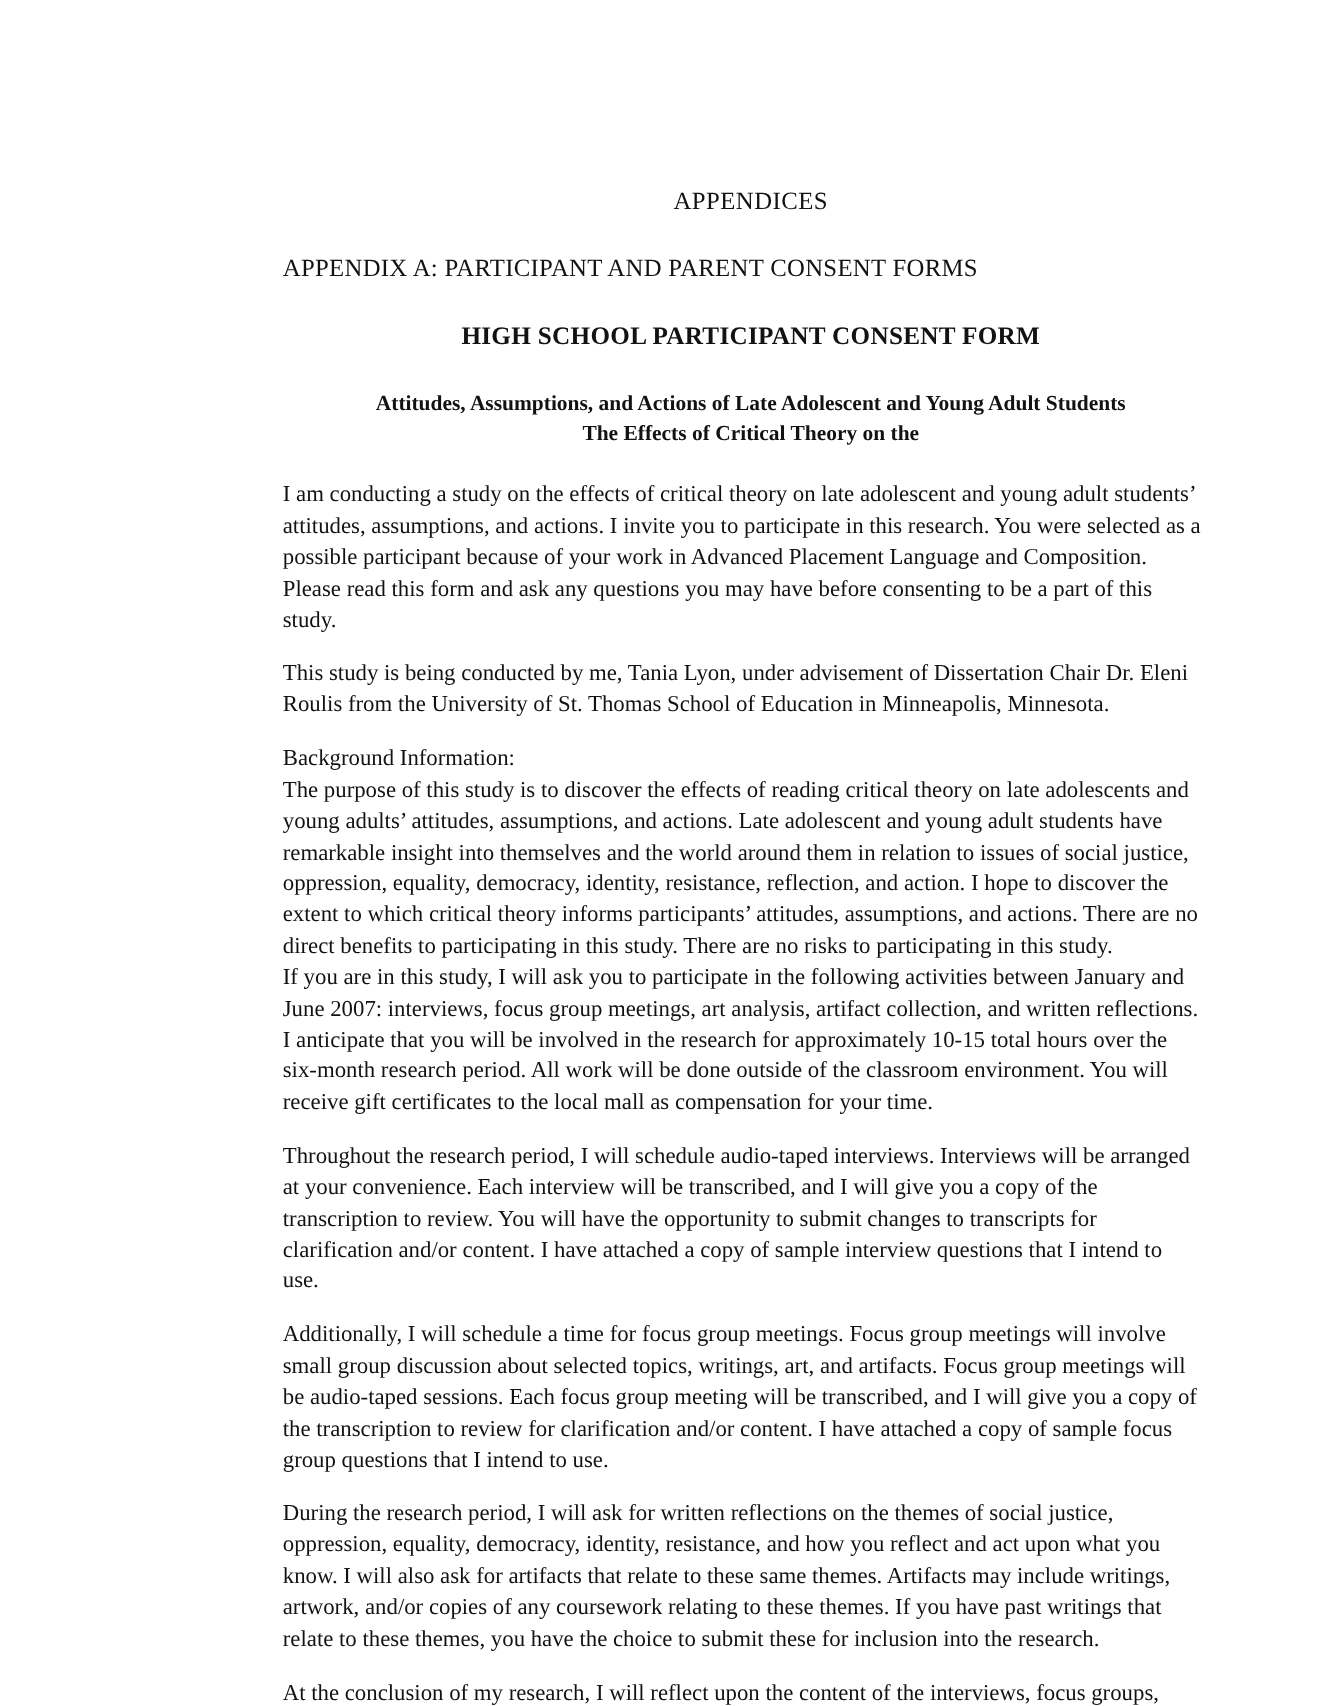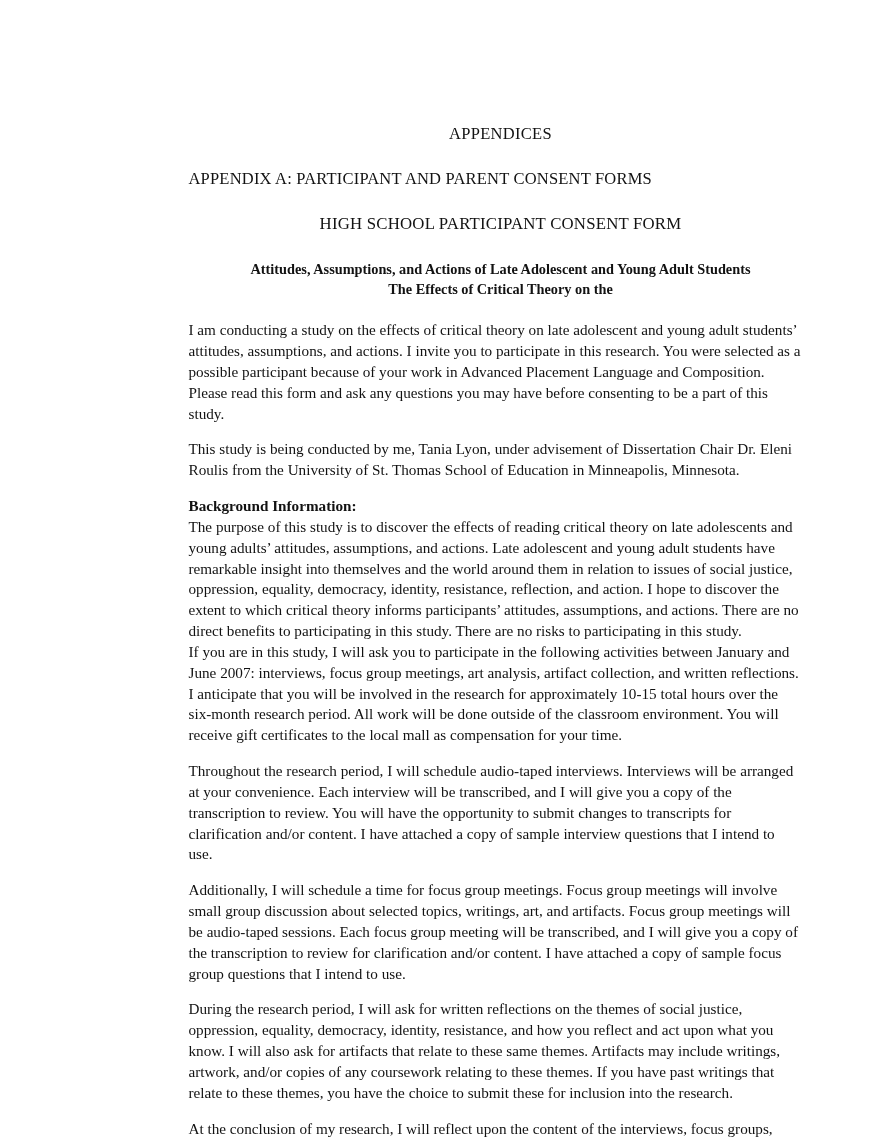--- a/index.html
+++ b/index.html
@@ -37,21 +37,21 @@
     text-align: left;
     font-size: 16.5px;
     letter-spacing: 0.2px;
     margin-top: 25px;
     line-height: 1.2;
     font-weight: normal;
   }
   .h-form-title {
     text-align: center;
     font-size: 16.8px;
-    font-weight: normal;
+    font-weight: bold;
     letter-spacing: 0.2px;
     margin-top: 25px;
     line-height: 1.2;
   }
   .h-subtitle {
     text-align: center;
     font-weight: bold;
     font-size: 14.3px;
     margin-top: 25px;
     line-height: 1.42;
@@ -67,21 +67,21 @@
     line-height: 1.37;
     margin: 0 12px 15px 0;
     text-align: left;
     hyphens: none;
   }
   p.para.tight {
     margin-bottom: 0;
   }
   .section-head {
     font-size: 15.2px;
-    font-weight: bold;
+    font-weight: normal;
     line-height: 1.37;
     margin: 15px 0 0 0;
   }
   .page-number {
     position: absolute;
     left: 0;
     right: 0;
     top: 1062px;
     text-align: center;
     font-size: 15.5px;

